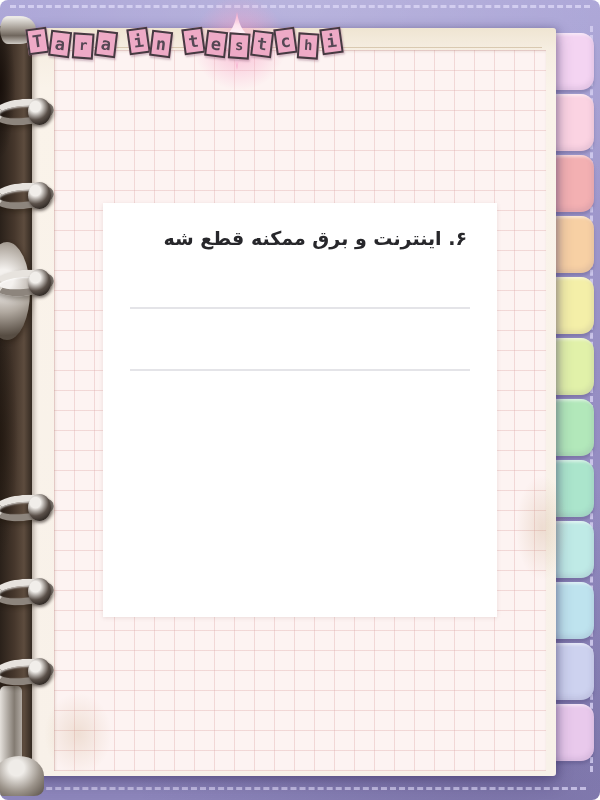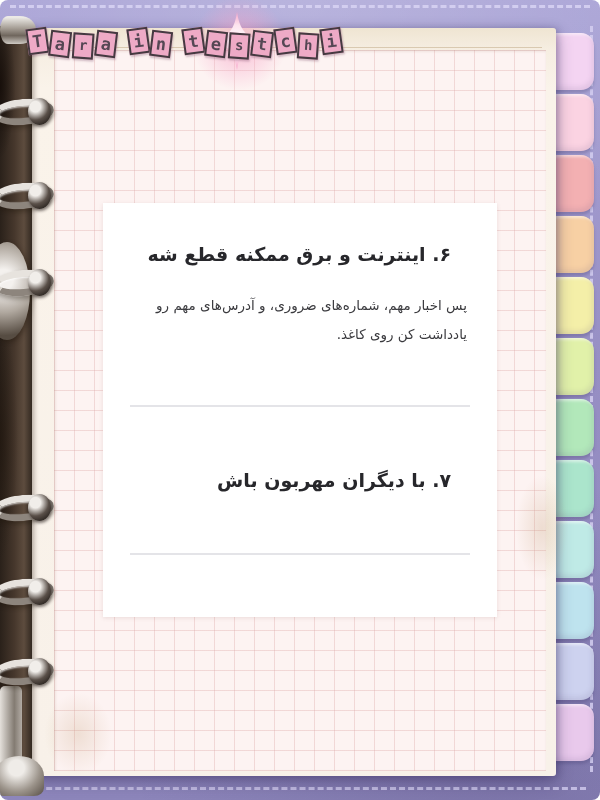--- a/index.html
+++ b/index.html
@@ -105,21 +105,21 @@
     background:radial-gradient(circle, rgba(247,164,200,.6) 10%, rgba(247,164,200,.25) 45%, transparent 70%);}
   .sparkle{position:absolute; left:206px; top:10px; z-index:8;}
 
   
   .card{
     position:absolute; left:103px; top:203px; width:394px; height:414px; z-index:9;
     background:#ffffff; direction:rtl;
     box-shadow:0 1px 4px rgba(150,110,110,.18);
   }
   .card h2{
-    margin:16px; padding:22px 30px 0 20px;
+    margin:0; padding:22px 30px 0 20px;
     font-size:19px; line-height:26px; font-weight:bold; color:#27272b;
   }
   .card p{
     margin:24px 30px 0 20px;
     font-size:13.5px; line-height:29px; color:#3a3a3e;
     white-space:pre-line;
   }
   .divider{height:0; border-top:2px solid #e4e4e8; margin:0 27px;}
   .divider.d1{margin-top:56px;}
   .card h2.h2b{padding-top:44px;}
@@ -215,20 +215,17 @@
       <span class="wm-letter">s</span>
       <span class="wm-letter">t</span>
       <span class="wm-letter">c</span>
       <span class="wm-letter">h</span>
       <span class="wm-letter">i</span>
     </div>
   </div>
 
   <div class="card" dir="rtl" lang="fa">
     <h2>۶. اینترنت و برق ممکنه قطع شه</h2>
-    <p>پس اخبار مهم، شماره‌های ضروری، و آدرس‌های مهم رو
-یادداشت کن روی کاغذ.</p>
     <div class="divider d1"></div>
-    <h2 class="h2b">۷. با دیگران مهربون باش</h2>
     <div class="divider d2"></div>
   </div>
 
 </div>
 
 </body></html>

